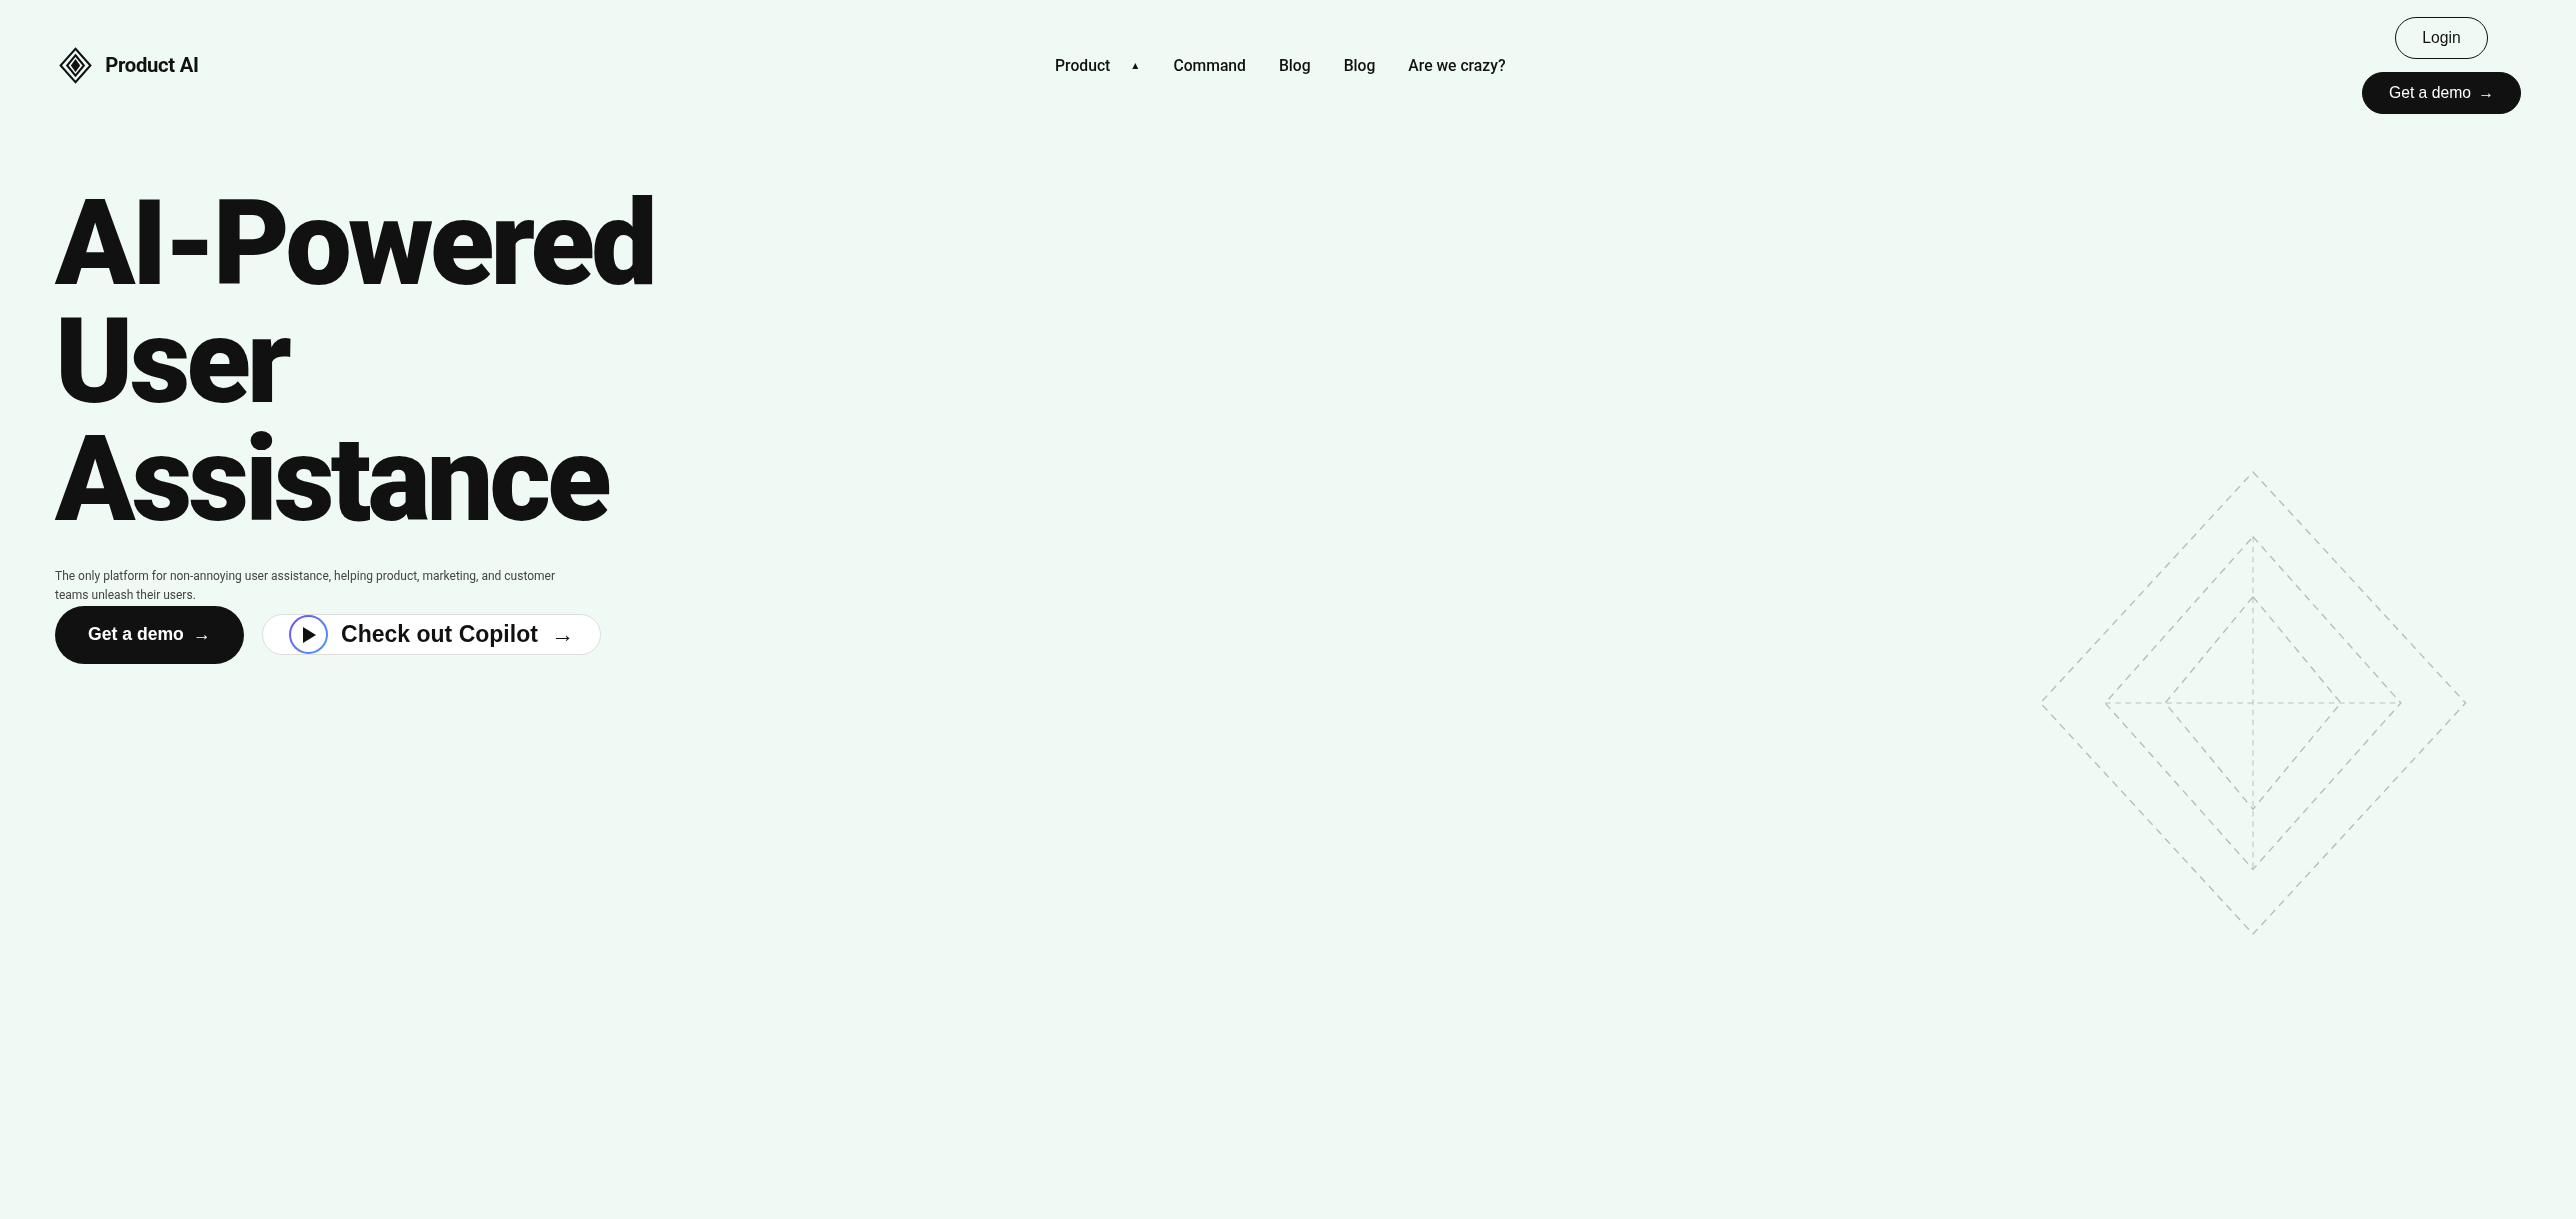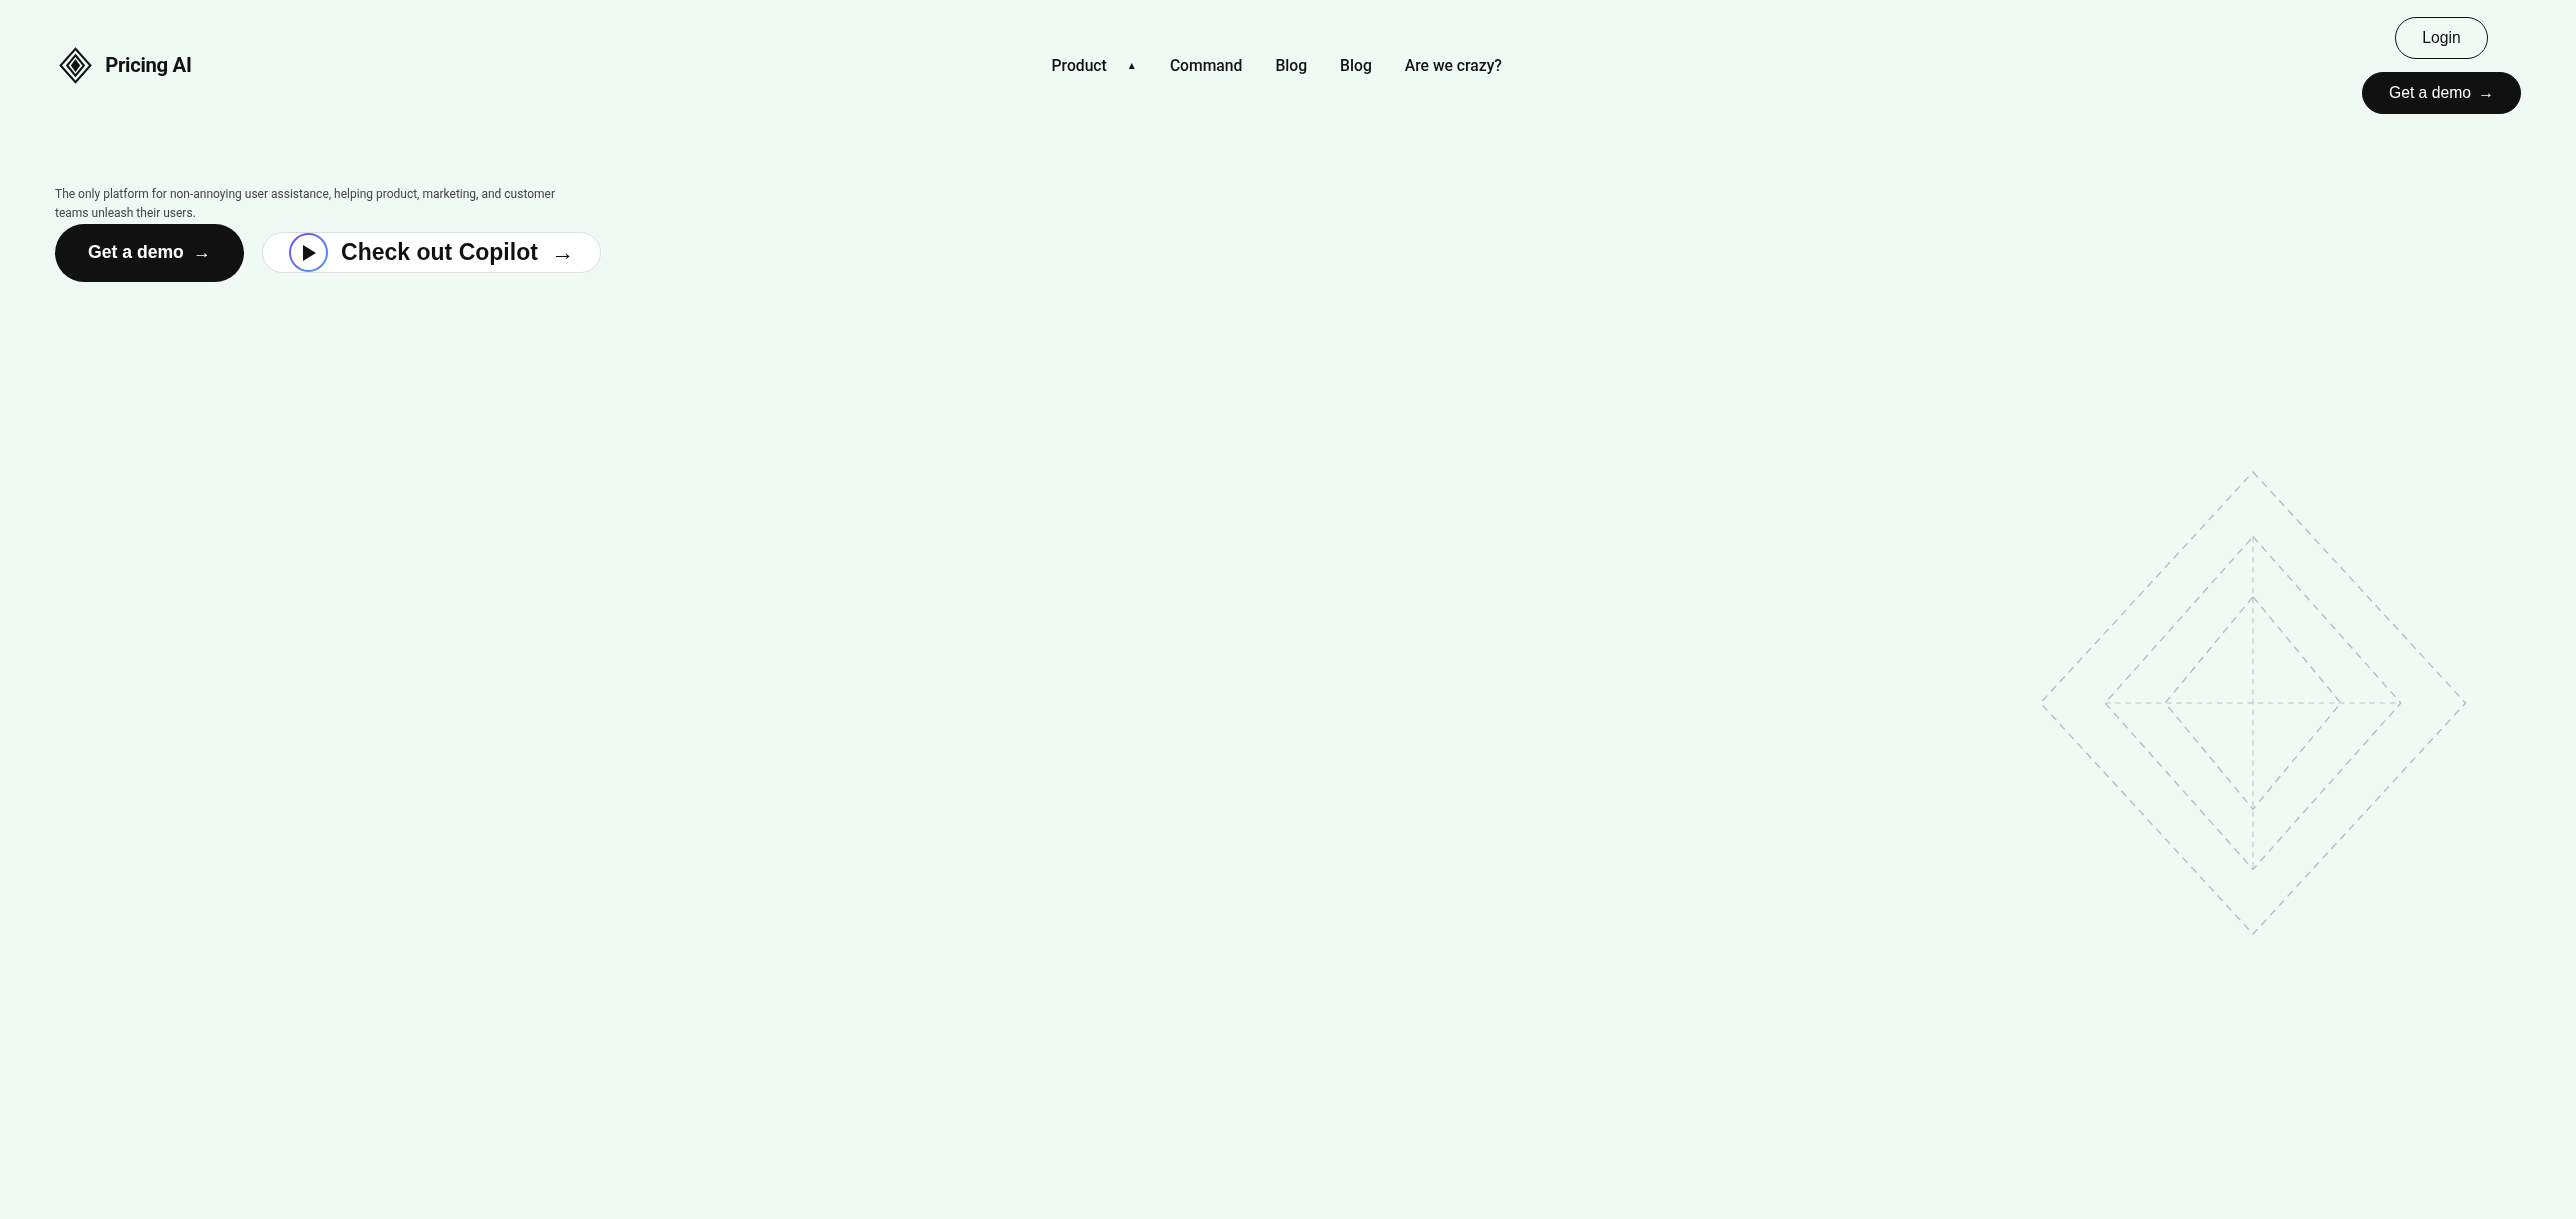--- a/index.html
+++ b/index.html
@@ -206,21 +206,21 @@
 <nav>
   <a href="#" class="nav-logo">
     <svg class="logo-icon" viewBox="0 0 44 44" fill="none" xmlns="http://www.w3.org/2000/svg">
 
       <polygon points="22,4 38,22 22,40 6,22" fill="none" stroke="#111" stroke-width="2.2"></polygon>
 
       <polygon points="22,11 31,22 22,33 13,22" fill="none" stroke="#111" stroke-width="2.2"></polygon>
 
       <polygon points="22,15 27,22 22,29 17,22" fill="#111"></polygon>
     </svg>
-    <span class="logo-text">Pricing AI</span>
+    <span class="logo-text">Product AI</span>
   </a>
 
   <ul class="nav-links">
     <li>
       <a href="#" class="product-link">
         <span>Product</span>
         <span class="chevron-small">▲</span>
       </a>
     </li>
     <li>
@@ -265,20 +265,24 @@
     <polygon points="290,110 450,290 290,470 130,290" fill="none" stroke="#bbb" stroke-width="1.5" stroke-dasharray="8,6"></polygon>
 
     <polygon points="290,175 385,290 290,405 195,290" fill="none" stroke="#bbb" stroke-width="1.5" stroke-dasharray="8,6"></polygon>
 
     <line x1="290" y1="110" x2="290" y2="470" stroke="#bbb" stroke-width="1" stroke-dasharray="6,5"></line>
 
     <line x1="130" y1="290" x2="450" y2="290" stroke="#bbb" stroke-width="1" stroke-dasharray="6,5"></line>
   </svg>
 
   <div class="hero-content">
+    <h1 class="hero-title">
+      <span>AI-Powered</span><br>
+      <span>User Assistance</span>
+    </h1>
     <p class="hero-subtitle">The only platform for non-annoying user assistance, helping product, marketing, and customer teams unleash their users.</p>
 
     <div class="hero-buttons">
       <button class="btn-demo-hero">
         <span>Get a demo</span>
         <span>→</span>
       </button>
 
       <button class="btn-copilot">
         <div class="play-icon-wrapper">

